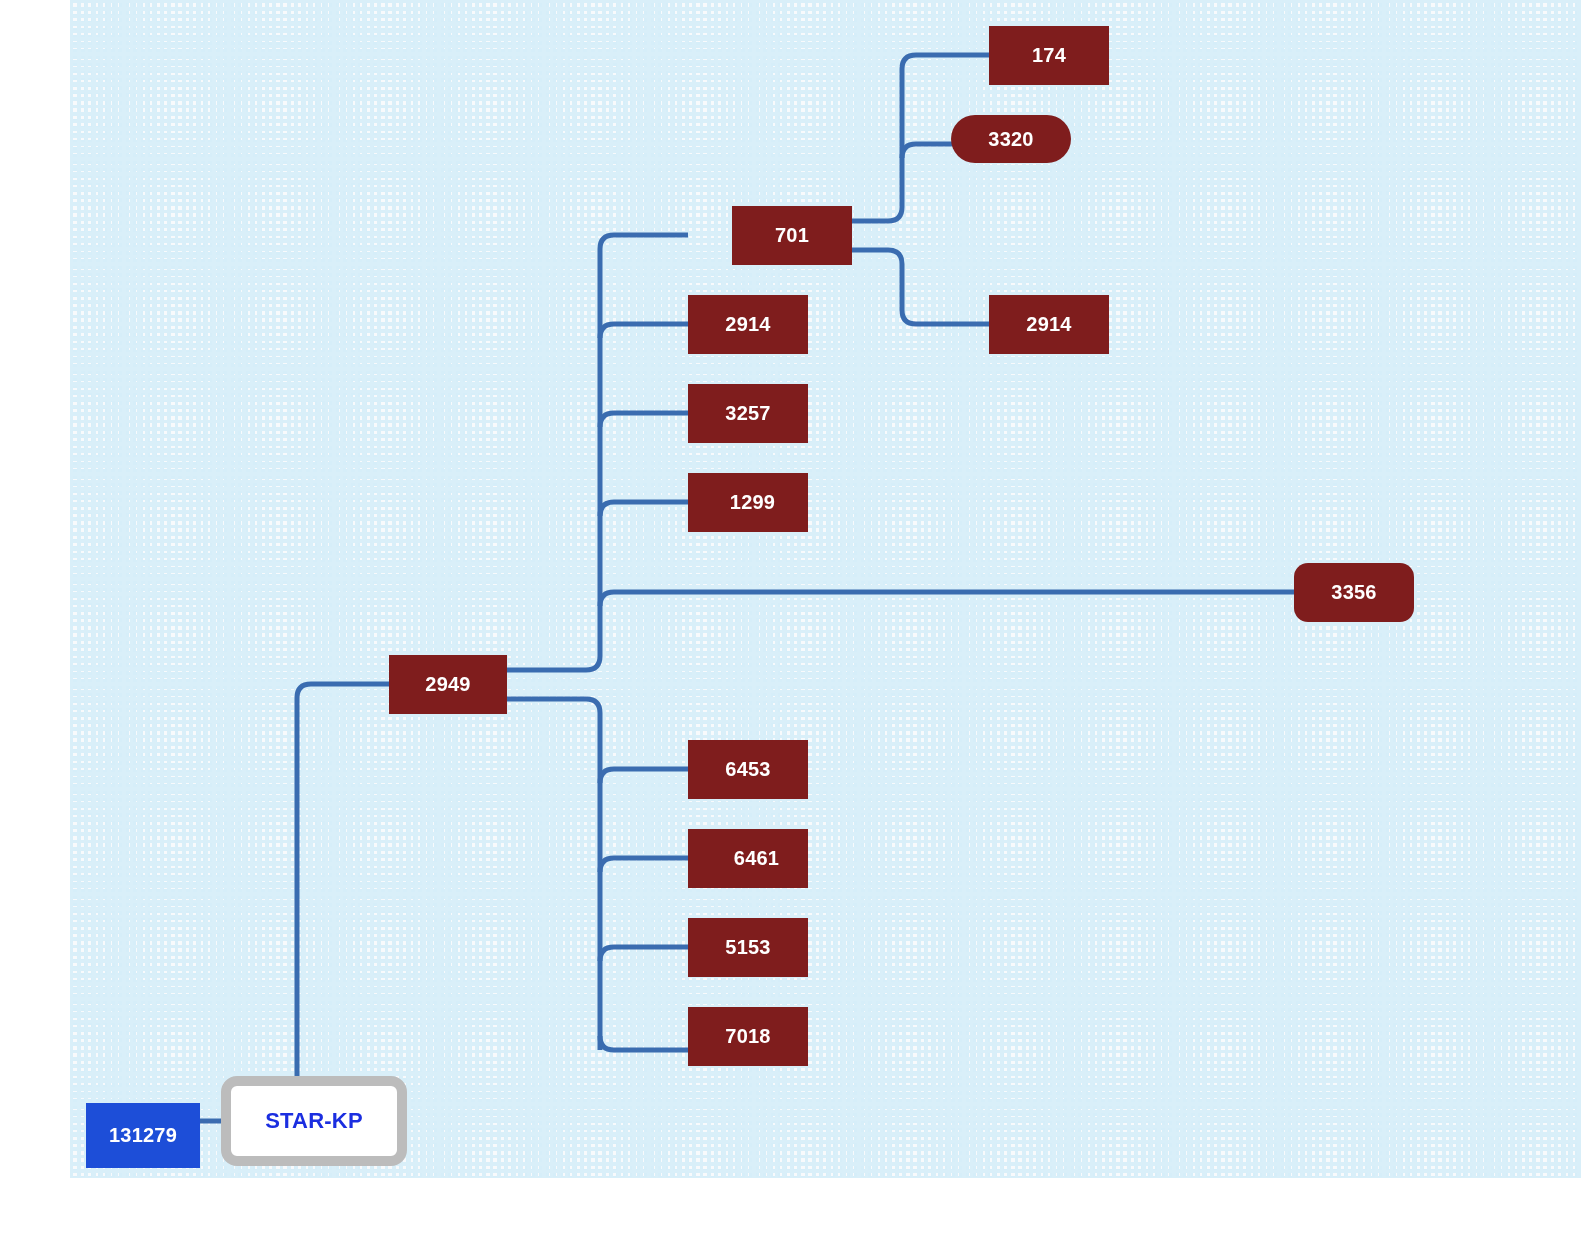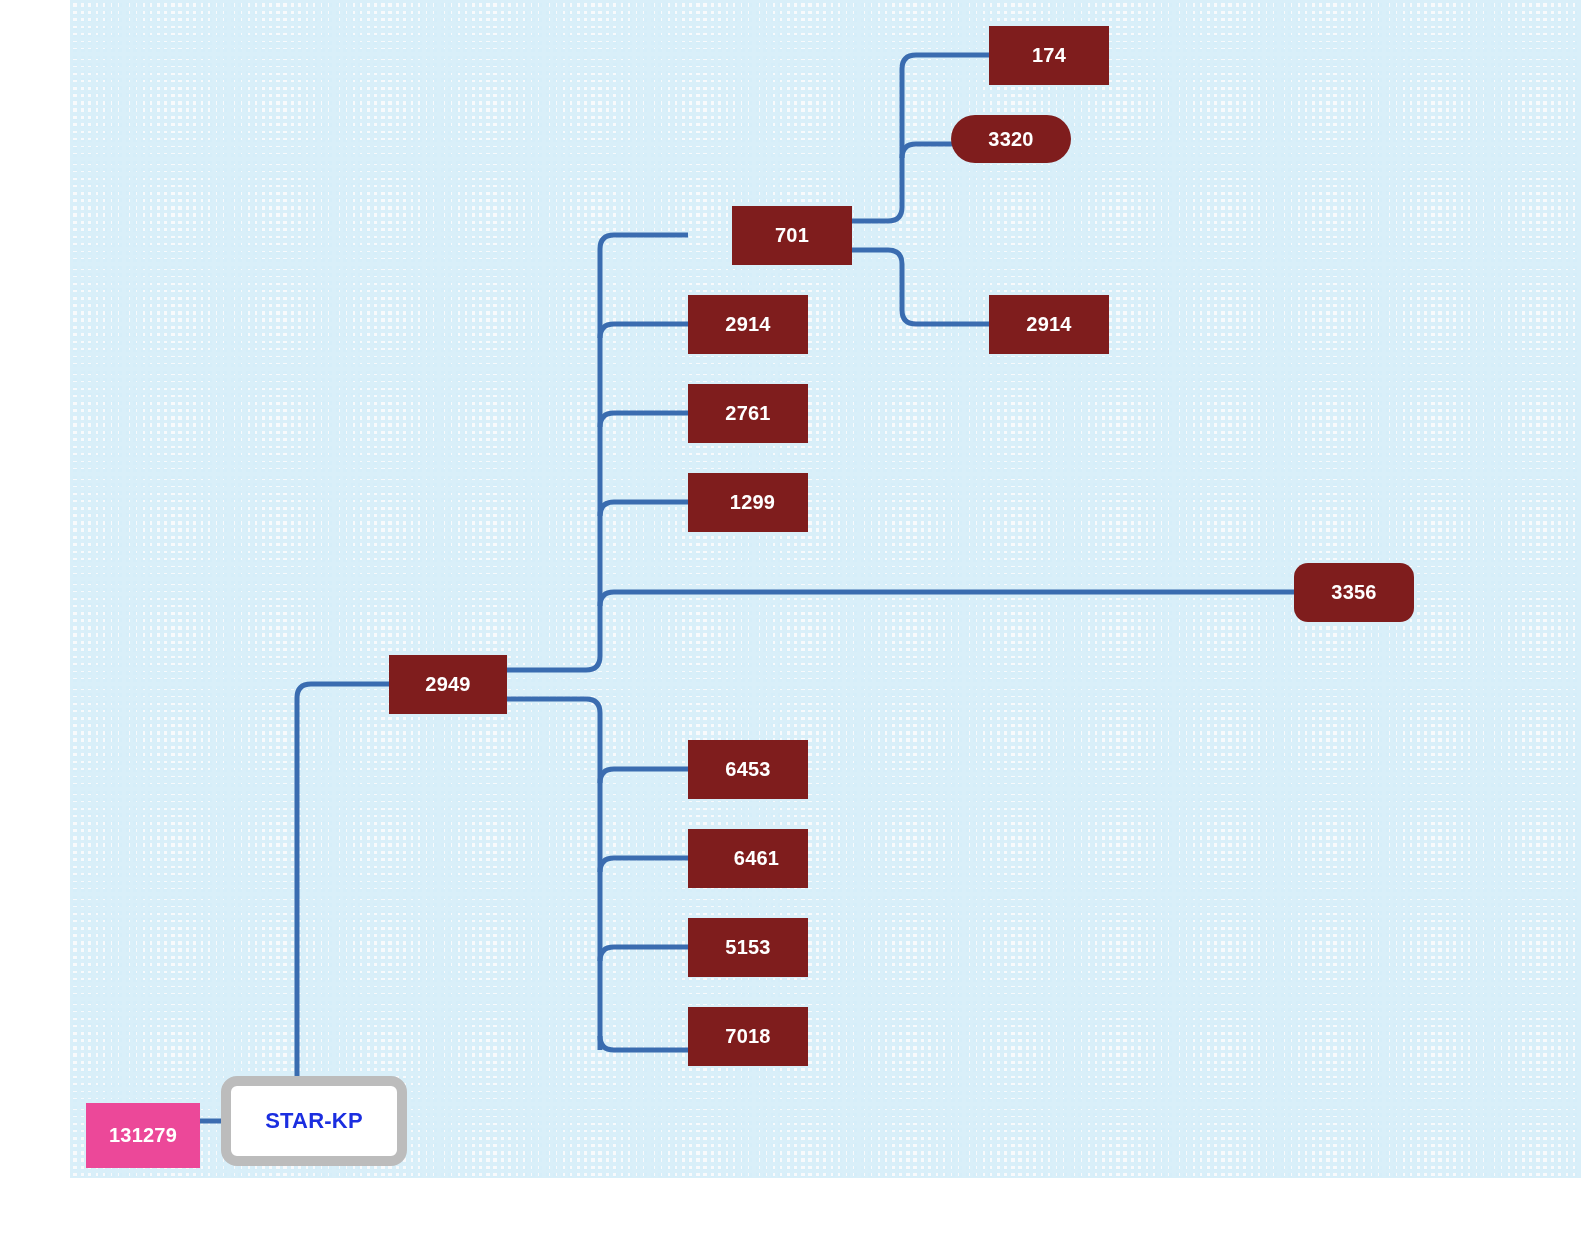--- a/index.html
+++ b/index.html
@@ -68,21 +68,21 @@
     font-weight: bold;
     letter-spacing: 0.2px;
     user-select: none;
   }
   .node-teal {
     background: #7f1d1d;
     color: #ffffff;
     font-size: 20px;
   }
   .node-orange {
-    background: #ec4899;
+    background: #1d4ed8;
     color: #ffffff;
     font-size: 20px;
   }
   .node-root {
     background: #ffffff;
     color: #1b2ee0;
     font-size: 22px;
     border: 10px solid #bcbcbc;
     border-radius: 16px;
   }
@@ -118,21 +118,21 @@
         <path d="M 808,250 L 888,250 Q 902,250 902,264 L 902,310 Q 902,324 916,324 L 989,324"></path>
       </g>
   </svg>
 
   <div id="node-layer">
       <div class="node node-orange" style="left: 86px; top: 1103px; width: 114px; height: 65px;">131279</div>
       <div class="node node-root" style="left: 221px; top: 1076px; width: 186px; height: 90px;">STAR-KP</div>
       <div class="node node-teal" style="left: 389px; top: 655px; width: 118px; height: 59px;">2949</div>
       <div class="node node-teal" style="left: 688px; top: 206px; width: 120px; height: 59px; margin-left: 44px;">701</div>
       <div class="node node-teal" style="left: 688px; top: 295px; width: 120px; height: 59px;">2914</div>
-      <div class="node node-teal" style="left: 688px; top: 384px; width: 120px; height: 59px;">2761</div>
+      <div class="node node-teal" style="left: 688px; top: 384px; width: 120px; height: 59px;">3257</div>
       <div class="node node-teal" style="left: 688px; top: 473px; width: 120px; height: 59px; padding-left: 9px;">1299</div>
       <div class="node node-teal" style="left: 1294px; top: 563px; width: 120px; height: 59px; border-radius: 14px;">3356</div>
       <div class="node node-teal" style="left: 688px; top: 740px; width: 120px; height: 59px;">6453</div>
       <div class="node node-teal" style="left: 688px; top: 829px; width: 120px; height: 59px; padding-left: 17px;">6461</div>
       <div class="node node-teal" style="left: 688px; top: 918px; width: 120px; height: 59px;">5153</div>
       <div class="node node-teal" style="left: 688px; top: 1007px; width: 120px; height: 59px;">7018</div>
       <div class="node node-teal" style="left: 989px; top: 26px; width: 120px; height: 59px;">174</div>
       <div class="node node-teal" style="left: 951px; top: 115px; width: 120px; height: 48px; border-radius: 25px;">3320</div>
       <div class="node node-teal" style="left: 989px; top: 295px; width: 120px; height: 59px;">2914</div>
     </div>

